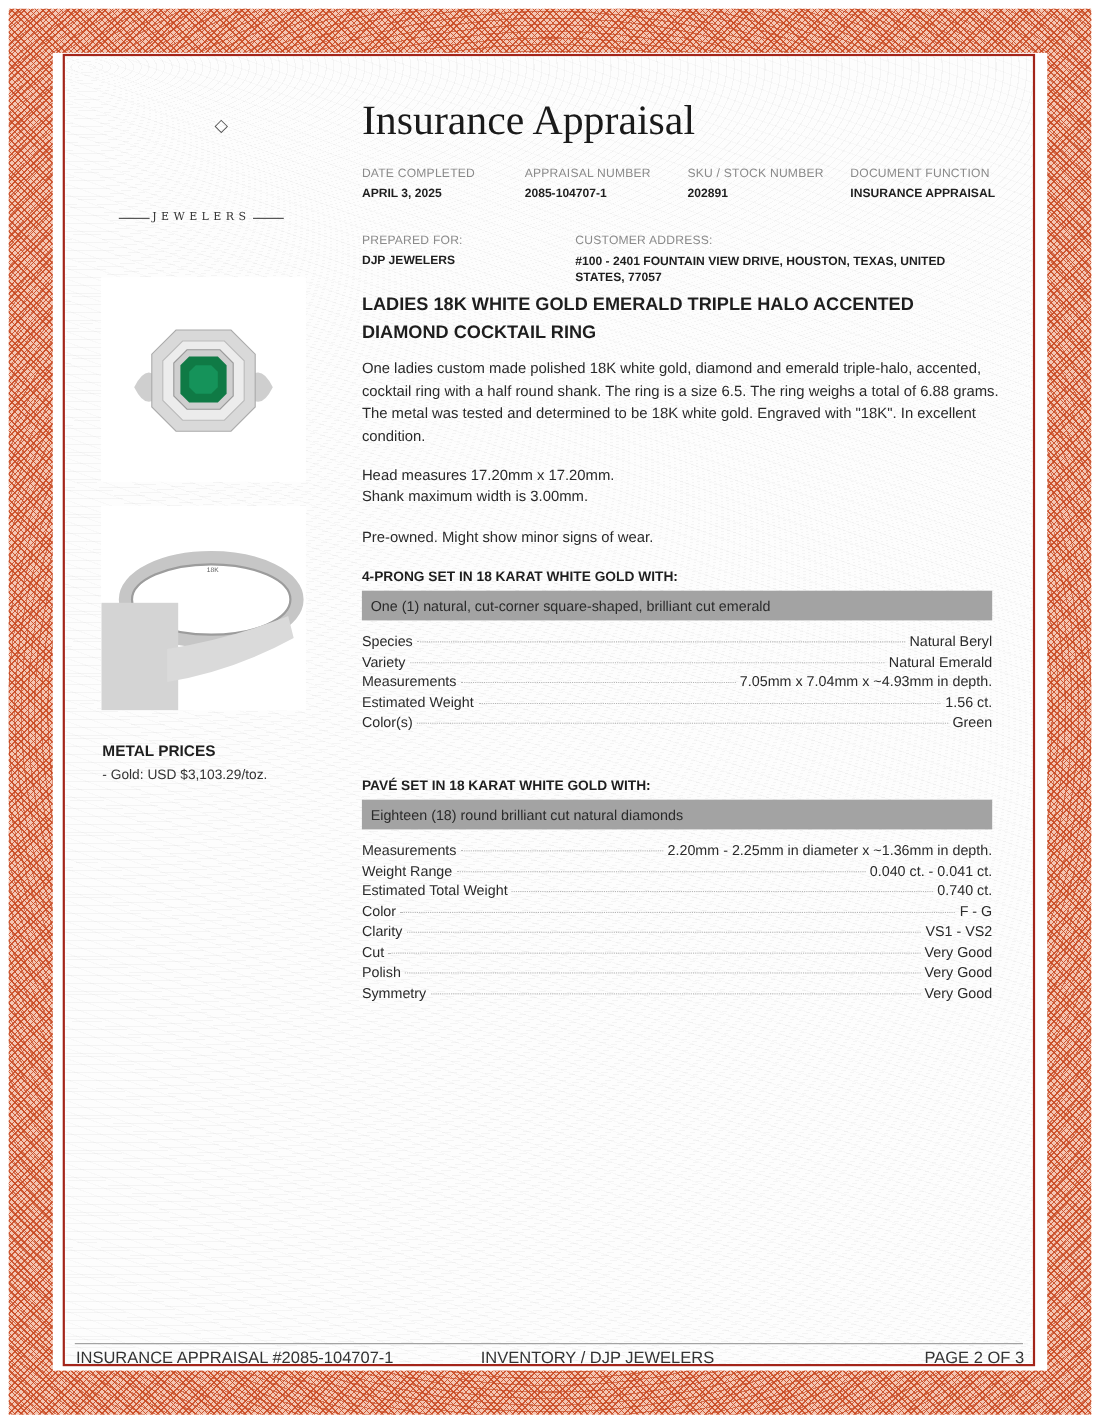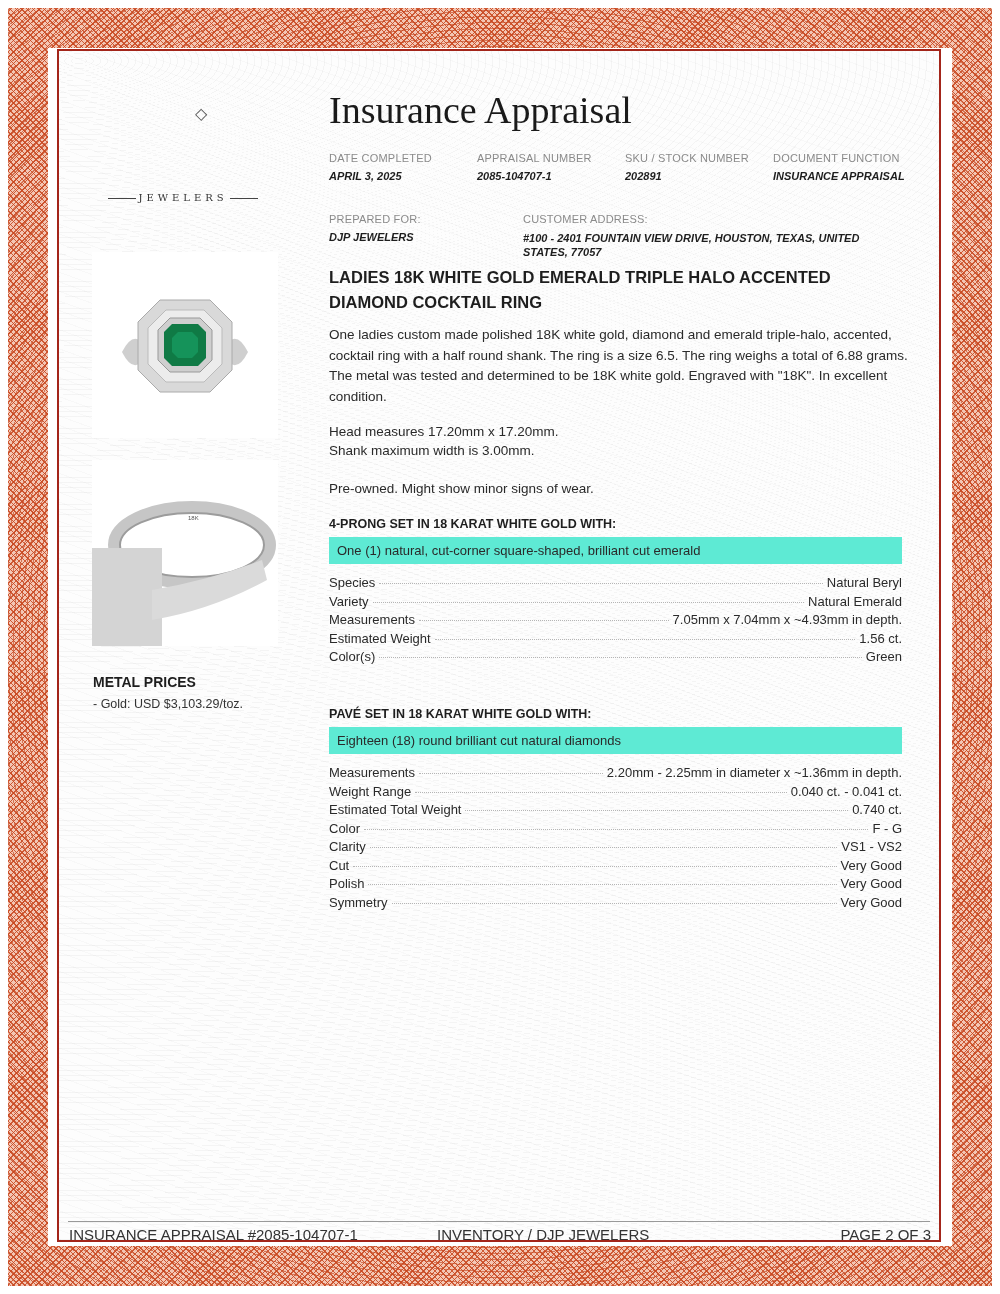--- a/index.html
+++ b/index.html
@@ -25,34 +25,34 @@
   .logo .letters .d { color:#3b3b3b; position:relative; }
   .logo .letters .d::after { content:""; position:absolute; left:14px; top:18px; width:26px; height:36px;
     border-radius:50%; border:3px solid #c58a6d; opacity:.8; }
   .logo .sub { position:absolute; left:0; top:88px; width:150px; text-align:center; font-family:"DejaVu Serif", serif;
     font-size:10px; letter-spacing:4px; color:#333; }
   .logo .sub::before, .logo .sub::after { content:""; position:absolute; top:6px; width:28px; border-top:1px solid #444; }
   .logo .sub::before { left:0; } .logo .sub::after { right:0; }
 
   .title { position:absolute; left:329px; top:88px; font-family:"Liberation Serif", serif; font-size:38px; color:#1a1a1a; }
   .meta-label { position:absolute; font-size:11px; color:#8a8a8a; text-transform:uppercase; letter-spacing:.2px; }
-  .meta-value { position:absolute; font-size:11px; font-weight:bold; color:#1e1e1e; text-transform:uppercase;font-style:italic; }
+  .meta-value { position:absolute; font-size:11px; font-weight:bold; color:#1e1e1e; text-transform:uppercase; }
 
   .photo { position:absolute; background:#fff; overflow:hidden; }
   .ring1 { left:92px; top:252px; width:186px; height:186px; }
   .ring2 { left:92px; top:460px; width:186px; height:186px; }
 
   .metal-title { position:absolute; left:93px; top:674px; font-size:14px; font-weight:bold; color:#1e1e1e; }
   .metal-item { position:absolute; left:93px; top:697px; font-size:12.5px; color:#333; }
 
   .item-title { position:absolute; left:329px; top:265px; width:570px; font-size:16.5px; font-weight:bold;
     line-height:25px; color:#1e1e1e; }
   .para { position:absolute; left:329px; width:580px; font-size:13.5px; color:#2a2a2a; line-height:20.5px; }
   .sec-title { position:absolute; left:329px; font-size:12.5px; font-weight:bold; color:#1e1e1e; }
-  .shade { position:absolute; left:329px; width:573px; height:27px; background:#5eead4; font-size:13px;
+  .shade { position:absolute; left:329px; width:573px; height:27px; background:#a3a3a3; font-size:13px;
     line-height:27px; box-sizing:border-box; padding-left:8px; color:#2a2a2a; }
   .spec-list { position:absolute; left:329px; width:573px; }
   .spec-row { display:flex; align-items:baseline; height:18.5px; font-size:13px; color:#2a2a2a;justify-content:center; }
   .spec-row .lbl { white-space:nowrap; }
   .spec-row .dots { flex:1; border-bottom:1px dotted #b5b5b5; margin:0 4px; transform:translateY(-3px); }
   .spec-row .val { white-space:nowrap; }
 
   .footer-line { position:absolute; left:68px; top:1221px; width:862px; border-top:1px solid #999; }
   .footer { position:absolute; top:1226px; font-size:15px; color:#333; text-transform:uppercase; }
 </style>

